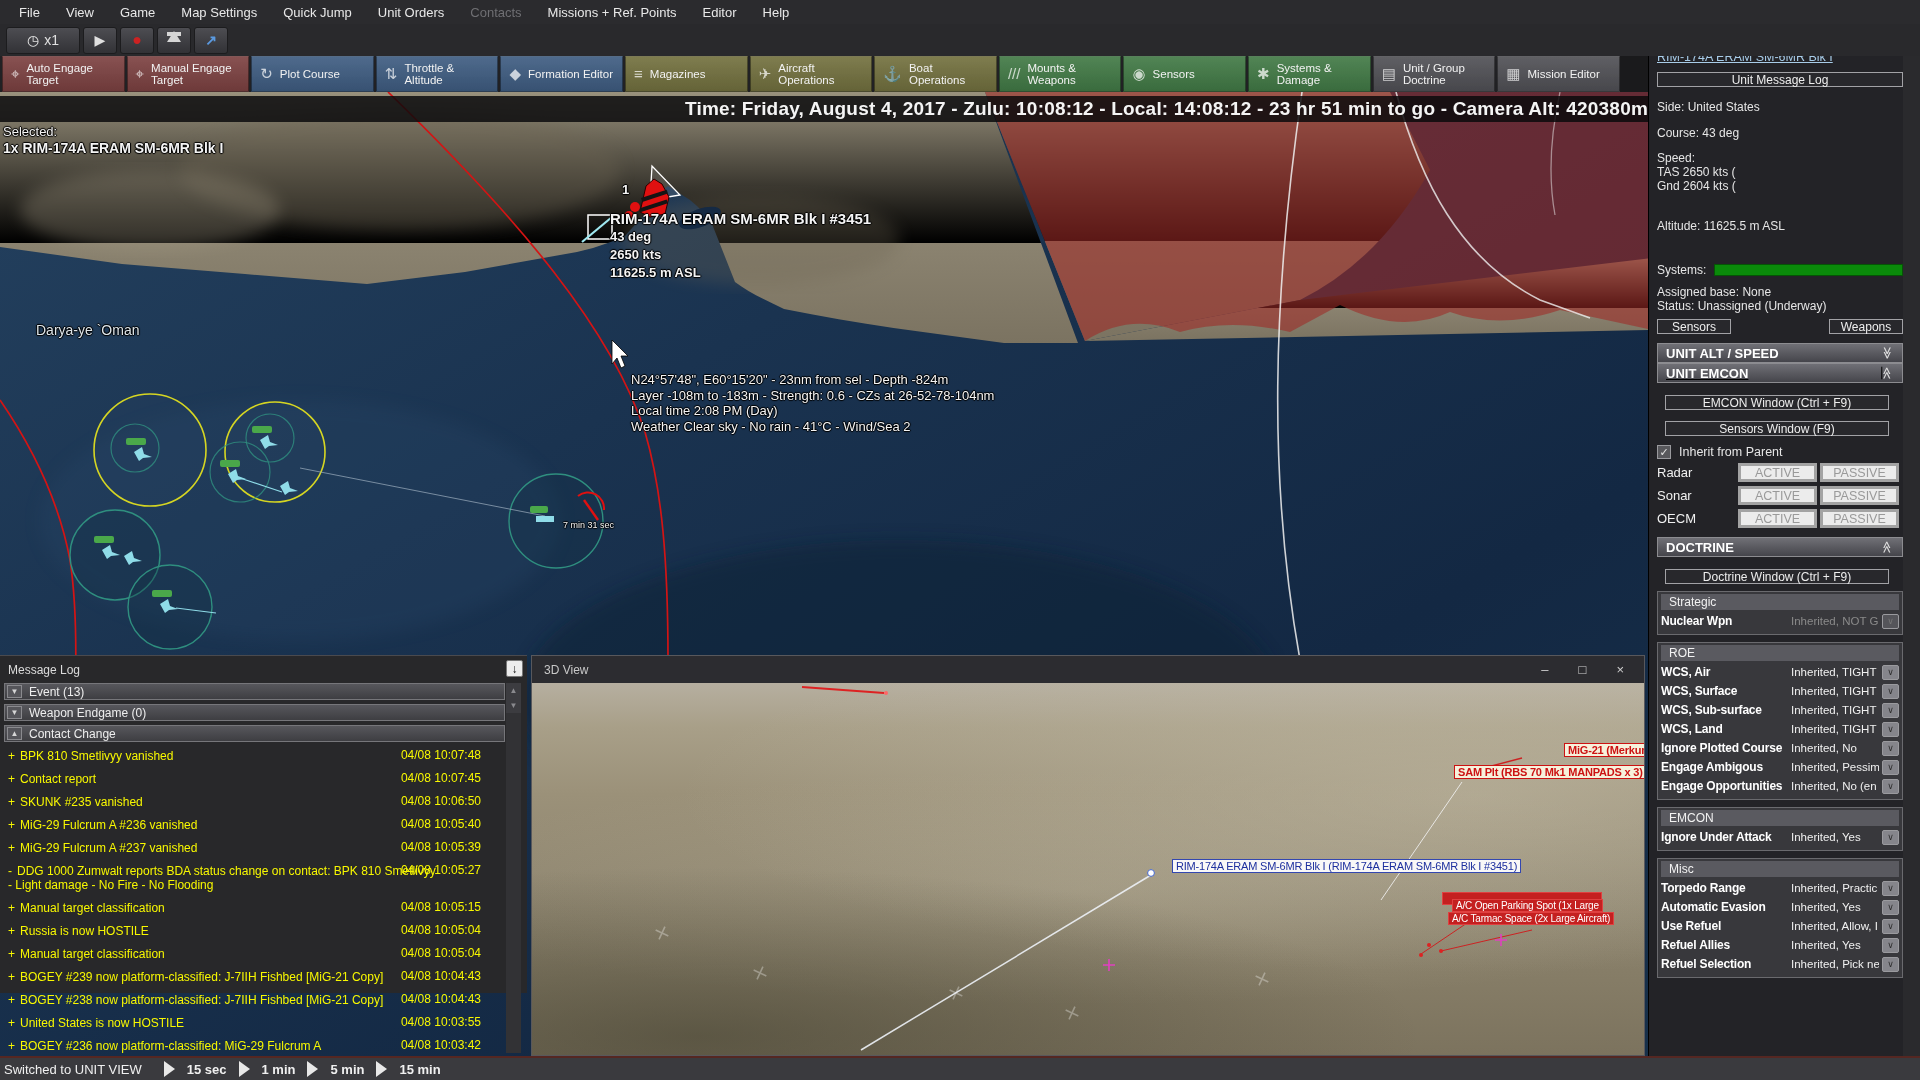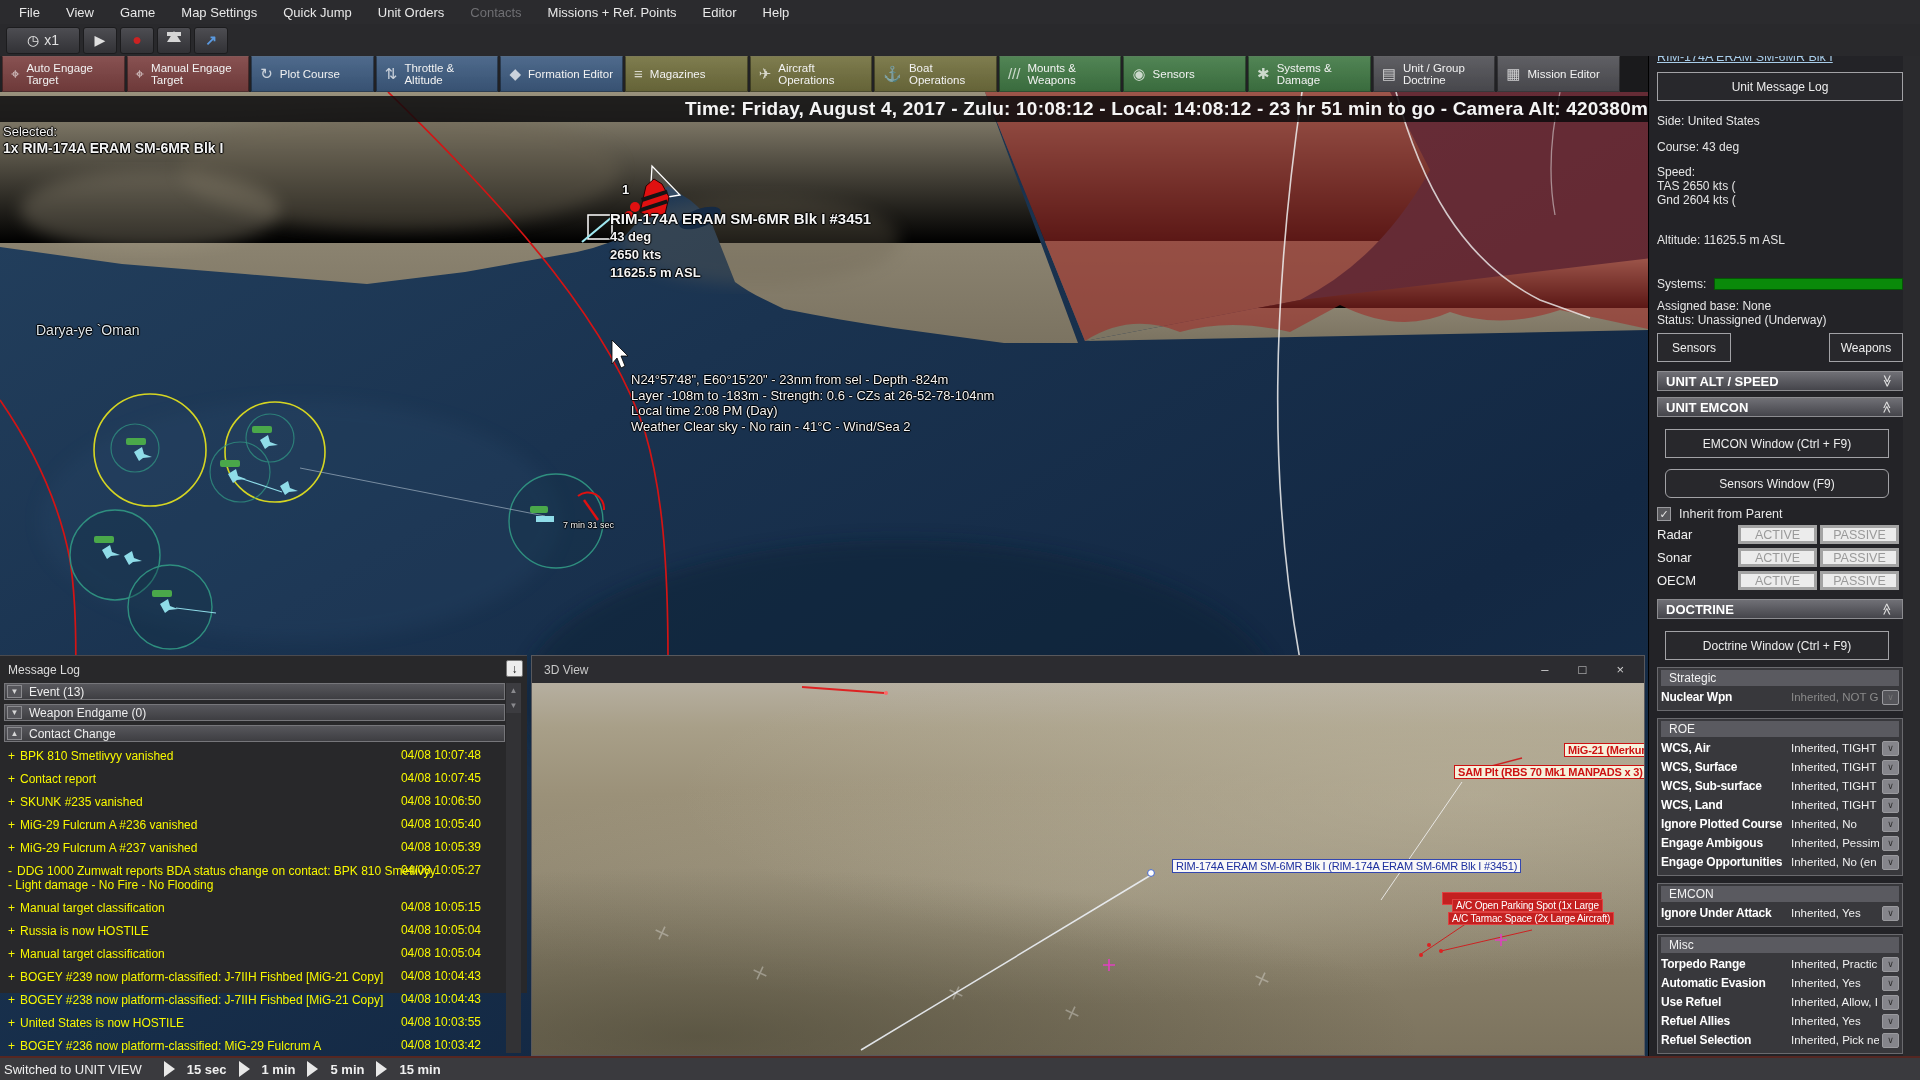--- a/index.html
+++ b/index.html
@@ -114,21 +114,21 @@
                display:flex; align-items:center; justify-content:space-between; padding:0 8px; }
   .sb-header .hd { color:#ffffff; font-weight:bold; font-size:13px; }
   .chev { color:#e0e0e0; font-size:12px; display:inline-block; }
   .chev.up   { transform:rotate(90deg); }
   .chev.down { transform:rotate(-90deg); }
   .sb-text { color:#e6e6e6; font-size:12px; }
   #sb-title { color:#fff; font-weight:bold; font-size:13px; letter-spacing:-.3px; margin-top:8px;
               white-space:nowrap; }
   #sb-link { color:#a8cce8; font-size:12.5px; text-decoration:underline; margin-top:5px; display:block; }
   .sb-btn { background:#28282c; border:1px solid #a2a2a6; color:#eeeeee; font-size:12px;
-            height:29px; display:flex; align-items:center; justify-content:center; width:100%; }
+            height:15px; display:flex; align-items:center; justify-content:center; width:100%; }
   #sb-sysrow { display:flex; align-items:center; gap:8px; margin-top:30px; }
   #sb-sysbar { flex:1; height:12px; border:1px solid #055505; }
   #sb-sw-row { display:flex; justify-content:space-between; margin-top:6px; }
   #sb-sw-row .sb-btn { width:74px; }
   .ec-row { display:flex; align-items:center; margin-top:4px; gap:3px; }
   .ec-label { width:78px; color:#f0f0f0; font-size:13px; }
   .ec-btn { width:79px; height:19px; background:#ececec; border:3px solid #a3a3a3; color:#9a9a9a;
             font-size:12.5px; display:flex; align-items:center; justify-content:center; }
   #cb-row { display:flex; align-items:center; gap:8px; margin-top:9px; }
   #cb-box { width:14px; height:14px; background:#58585c; border:1px solid #9a9a9e; color:#e6e6e6;
@@ -482,26 +482,26 @@
       <div class="sb-text" style="margin-top:8px;">Assigned base: None</div>
       <div class="sb-text">Status: Unassigned (Underway)</div>
       <div id="sb-sw-row">
         <div class="sb-btn">Sensors</div>
         <div class="sb-btn">Weapons</div>
       </div>
       <div class="sb-header" style="margin-top:9px;">
         <span class="hd">UNIT ALT / SPEED</span>
         <span class="chev down">≪</span>
       </div>
-      <div class="sb-header" style="margin-top:6px;">
+      <div class="sb-header" style="text-decoration:underline;">
         <span class="hd">UNIT EMCON</span>
         <span class="chev up">≪</span>
       </div>
       <div class="sb-btn" style="margin-top:12px;width:224px;margin-left:8px;">EMCON Window (Ctrl + F9)</div>
-      <div class="sb-btn" style="margin-top:11px;width:224px;margin-left:8px;border-radius:6px;">Sensors Window (F9)</div>
+      <div class="sb-btn" style="margin-top:11px;width:224px;margin-left:8px;">Sensors Window (F9)</div>
       <div id="cb-row">
         <div id="cb-box">✓</div>
         <span class="sb-text" style="font-size:12.5px;">Inherit from Parent</span>
       </div>
       <div id="emcon-rows">
           <div class="ec-row">
             <span class="ec-label">Radar</span>
             <div class="ec-btn">ACTIVE</div>
             <div class="ec-btn">PASSIVE</div>
           </div>

